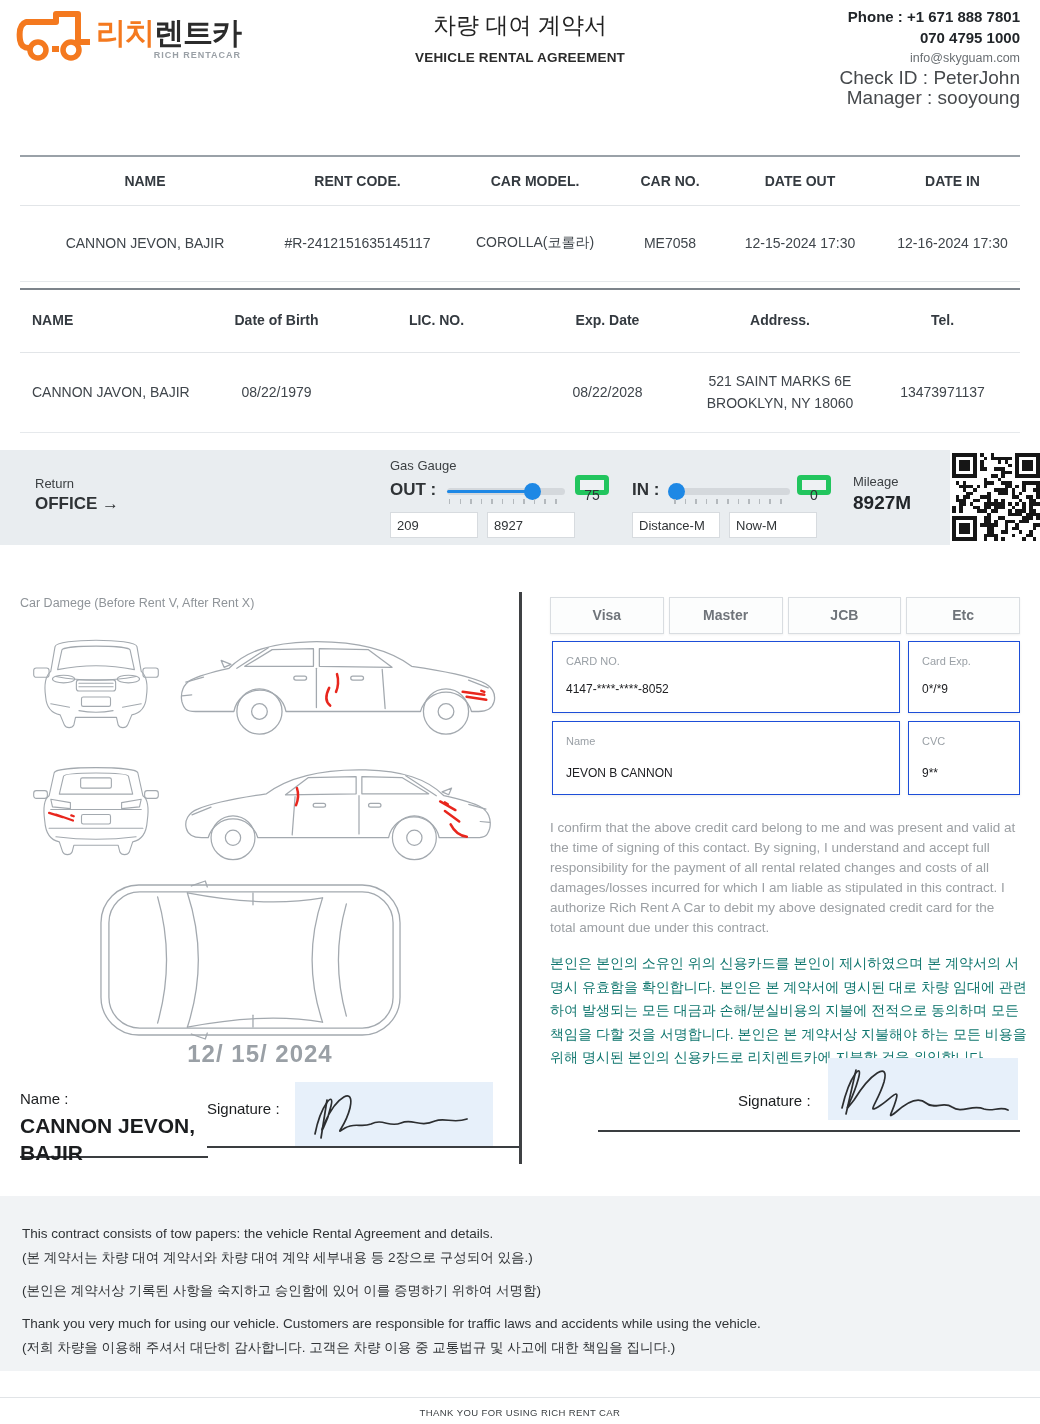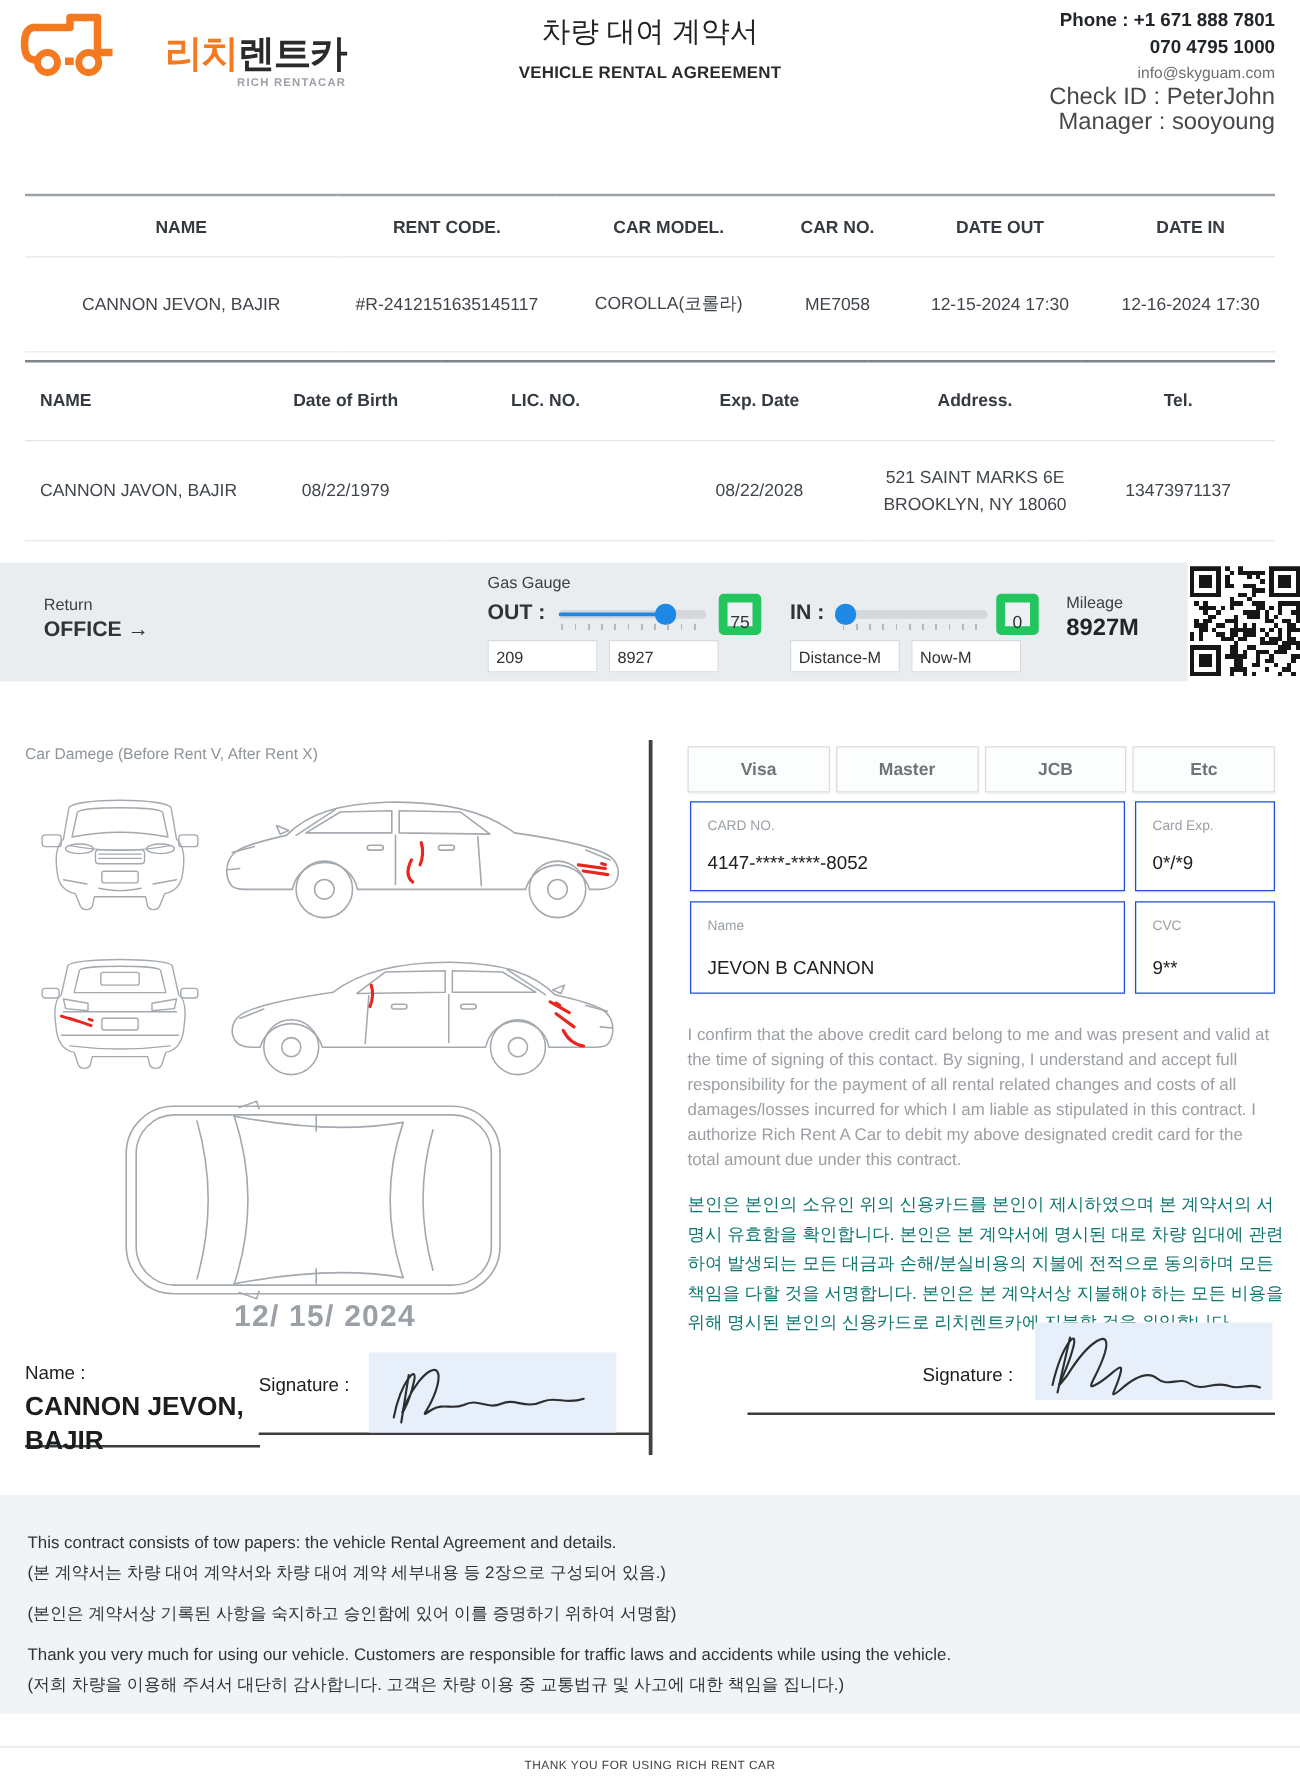--- a/index.html
+++ b/index.html
@@ -1,21 +1,21 @@
 <!DOCTYPE html>
 <html><head>
 <meta charset="utf-8">
 <style>
   * { margin:0; padding:0; box-sizing:border-box; }
   html,body { background:#fff; }
   body { font-family:"Liberation Sans", sans-serif; color:#212529; }
   .page { position:relative; width:1040px; height:1424px; background:#fff; overflow:hidden; margin:0 auto; }
 
   
-  .logo { position:absolute; left:16px; top:8px; display:flex; align-items:flex-end;gap:36px; }
+  .logo { position:absolute; left:16px; top:8px; display:flex; align-items:center; }
   .logo-text { margin-left:-6px; }
   .logo-line1 { font-size:30px; font-weight:bold; letter-spacing:-1px; line-height:30px; }
   .logo-ko-orange { color:#f4791f; }
   .logo-ko-black { color:#2b2b2b; }
   .logo-sub { font-size:9px; color:#9aa0a6; letter-spacing:1px; text-align:right; margin-top:2px; font-weight:bold; }
   .title-block { position:absolute; left:330px; top:10px; width:380px; text-align:center; }
   .title-ko { font-size:23px; font-weight:500; color:#222; }
   .title-en { font-size:13.5px; font-weight:bold; color:#2b2b2b; margin-top:9px; letter-spacing:.2px; }
   .contact { position:absolute; right:20px; top:6px; text-align:right; }
   .contact .c1 { font-size:15px; font-weight:bold; color:#212529; line-height:21px; }
@@ -39,21 +39,21 @@
   .return-lbl { position:absolute; left:35px; top:26px; font-size:13px; color:#3c4043; }
   .office-lbl { position:absolute; left:35px; top:44px; font-size:17px; font-weight:bold; color:#2f3336; }
   .gas-lbl { position:absolute; left:390px; top:8px; font-size:13px; color:#3c4043; }
   .io-lbl { position:absolute; top:30px; font-size:17px; font-weight:bold; color:#2f3336; }
   .slider { position:absolute; top:33px; width:118px; height:20px; }
   .sl-track { position:absolute; left:0; right:0; top:5px; height:7px; background:#d4d8dc; border-radius:4px; }
   .sl-fill { position:absolute; left:0; top:7px; height:3px; background:#1e88e5; border-radius:2px; }
   .sl-thumb { position:absolute; top:0px; width:17px; height:17px; background:#1e88e5; border-radius:50%; }
   .sl-ticks { position:absolute; left:2px; right:0; top:16px; height:5px;
      background-image:repeating-linear-gradient(to right,#b4b9bd 0 1.5px,transparent 1.5px 10.6px); }
-  .gauge-val { position:absolute; top:25px; width:34px; height:33px; border:7px solid #22c55e; border-radius:4px;
+  .gauge-val { position:absolute; top:25px; width:34px; height:20px; border:5px solid #22c55e; border-radius:4px;
      background:#eef1f3; font-size:14px; color:#2f3336; text-align:center; line-height:31px; }
   .gas-input { position:absolute; top:62px; width:88px; height:26px; border:1px solid #d7dbdf; background:#fff;
      font-size:13px; color:#2f3336; padding-left:6px; font-family:"Liberation Sans",sans-serif; }
   .gas-input::placeholder { color:#2f3336; opacity:1; }
   .mileage-lbl { position:absolute; left:853px; top:24px; font-size:13px; color:#3c4043; }
   .mileage-val { position:absolute; left:853px; top:42px; font-size:19px; font-weight:bold; color:#212529; }
   .qr { position:absolute; left:952px; top:453px; width:88px; height:88px; }
 
   
   .damage-lbl { position:absolute; left:20px; top:596px; font-size:12.5px; color:#8f9499; }
@@ -74,21 +74,21 @@
   .sig-pad svg { width:100%; height:100%; }
   .sig-pad path { fill:none; stroke:#2c2e30; stroke-width:1.7; stroke-linecap:round; }
 
   
   .right-col { position:absolute; left:550px; top:592px; width:470px; }
   .card-tabs { position:absolute; left:0; top:5px; width:470px; display:flex; gap:5px; }
   .card-tab { flex:1; height:37px; border:1px solid #d9dde1; background:#fcfdfd; box-shadow:0 1px 2px rgba(0,0,0,.06);
      font-size:14px; font-weight:bold; color:#6f747a; text-align:center; line-height:35px; }
   .card-panel { position:absolute; border:1px solid #1d4ed8; background:#fff; box-shadow:0 1px 3px rgba(0,0,0,.07); }
   .cp-lbl { position:absolute; left:13px; top:13px; font-size:11px; color:#9aa0a6; }
-  .cp-val { position:absolute; left:13px; top:40px; font-size:15px; color:#202124; }
+  .cp-val { position:absolute; left:13px; top:40px; font-size:12px; color:#202124; }
   .confirm-en { position:absolute; left:0; top:226px; width:472px; font-size:13.5px; line-height:20px; color:#9b9fa3; }
   .confirm-ko { position:absolute; left:0; top:360px; width:478px; font-size:14px; line-height:23.5px; color:#0f766e; }
   .sig-right-wrap { position:absolute; left:48px; top:478px; width:422px; height:62px; border-bottom:2.5px solid #3a3d40; }
   .sig-right-wrap .sig-lbl { position:absolute; left:140px; top:22px; }
 
   
   .footer { position:absolute; left:0; top:1196px; width:1040px; height:175px; background:#f1f3f5; padding:26px 22px 0 22px; }
   .footer .fl { font-size:13.5px; color:#303336; line-height:24px; }
   .footer .gap { height:9px; }
   .bottom-line { position:absolute; left:0; top:1397px; width:1040px; border-top:1px solid #e1e4e7; }

